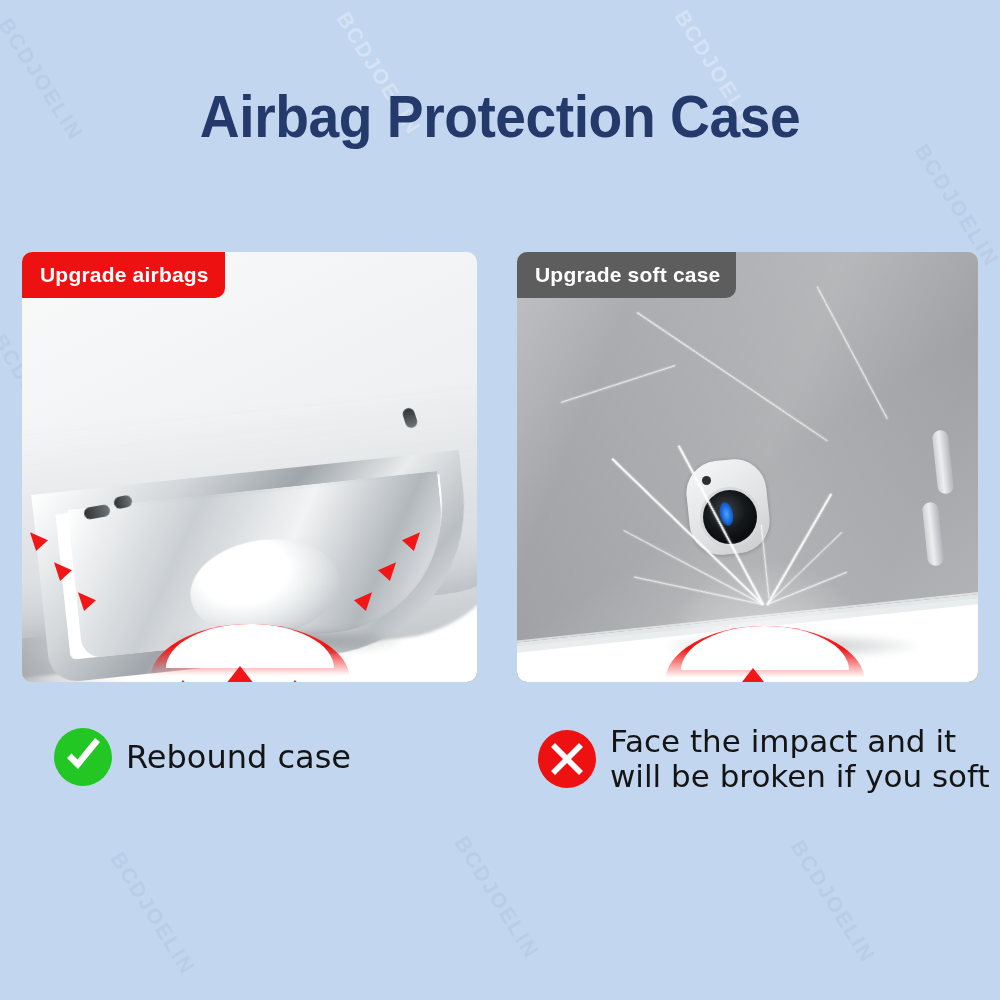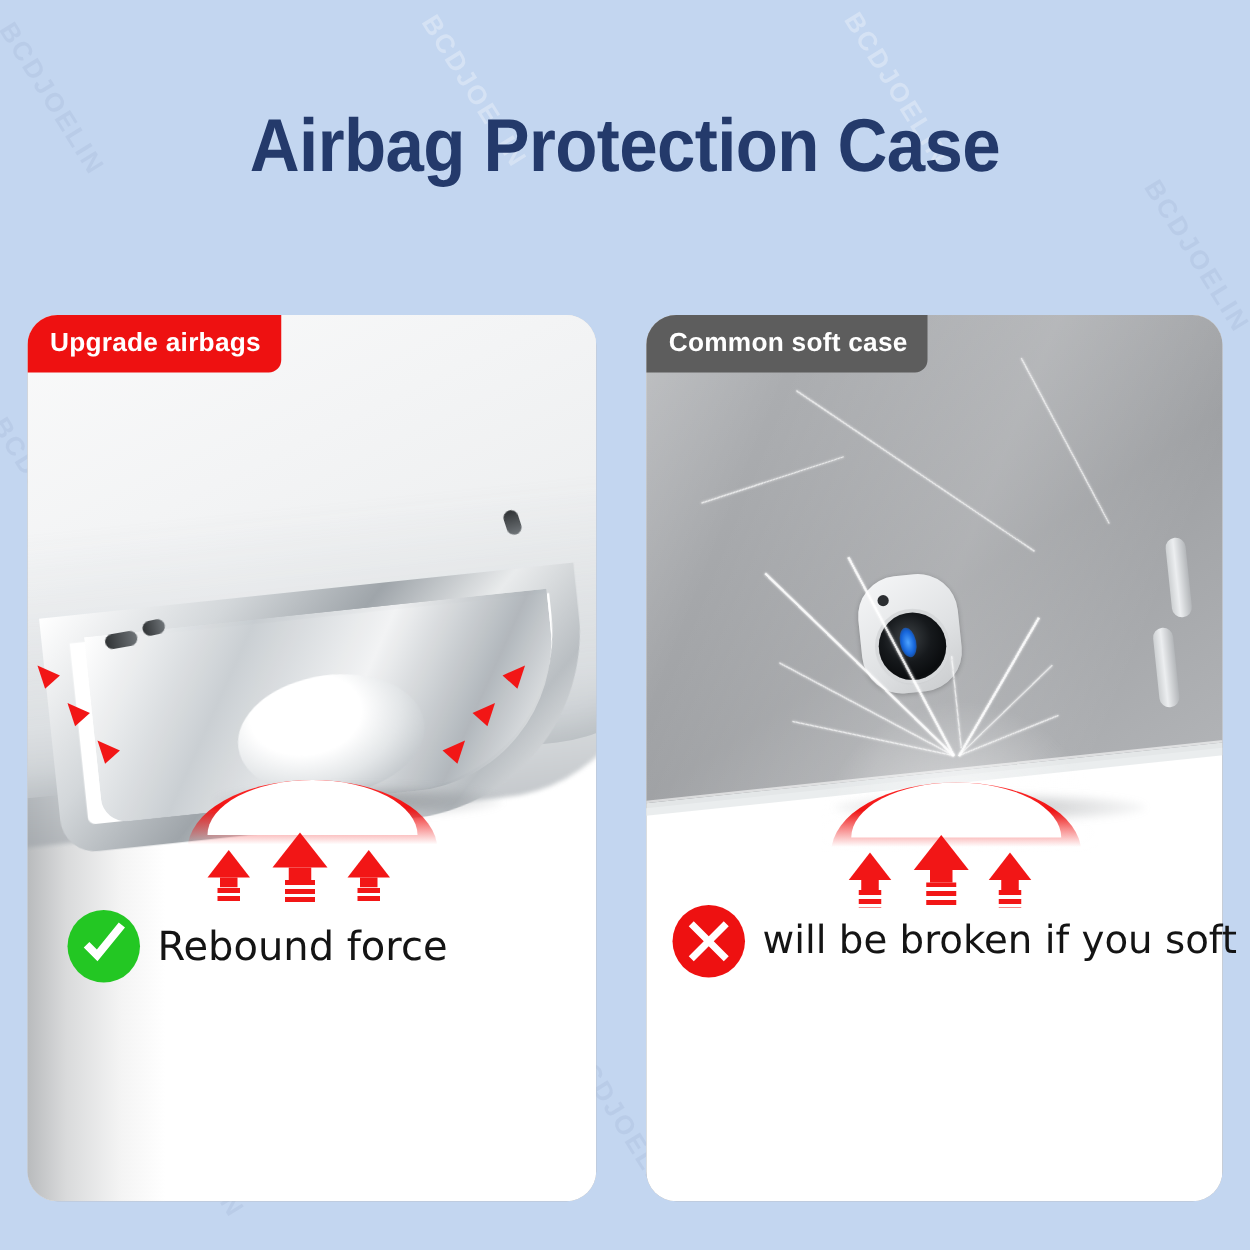--- a/index.html
+++ b/index.html
@@ -37,24 +37,24 @@
     letter-spacing:-0.5px;
     color:#243a6b;
     z-index:5;
     transform:scaleX(0.92);
   }
 
   
   .card {
     position:absolute;
     top:252px;
-    height:709px;
-    border-radius:24px;
+    height:430px;
+    border-radius:10px;
     overflow:hidden;
-    background:#a3a3a3;
+    background:#4d7c0f;
     z-index:3;
   }
   #card-left  { left:22px;  width:455px; }
   #card-right { left:517px; width:461px; }
 
   .card-photo { position:absolute; inset:0; overflow:hidden; }
 
   
   .badge {
     position:absolute;
@@ -427,36 +427,37 @@
         <div class="shaft"></div>
         <div class="stripes"></div>
     </div>
     <div class="uparrow" style="left:274px; top:430px; width:34px; --hw:17px; --hh:22px; --sw:14px; --sh:8px; --sw2:18px; --st:14px;">
       <div class="head"></div>
         <div class="shaft"></div>
         <div class="stripes"></div>
     </div>
   </div>
 
-  <div class="badge" id="badge-common">Common soft case</div>
+  <div class="badge" id="badge-common">Upgrade soft case</div>
 </div>
 
 <div class="caption" id="caption-left">
   <div class="status-circle" id="icon-check">
     <svg viewBox="0 0 58 58" width="58" height="58" aria-hidden="true">
       <path d="M13 30 L24 41 L46 14 L41 10 L23.5 31.5 L17.5 25.5 Z" fill="#ffffff"></path>
     </svg>
   </div>
   <div class="caption-text">
-    <span>Rebound force</span>
+    <span>Rebound case</span>
   </div>
 </div>
 
 <div class="caption" id="caption-right">
   <div class="status-circle" id="icon-cross">
     <svg viewBox="0 0 58 58" width="58" height="58" aria-hidden="true">
       <path d="M17 13 L29 25 L41 13 L45 17 L33 29 L45 41 L41 45 L29 33 L17 45 L13 41 L25 29 L13 17 Z" fill="#ffffff"></path>
     </svg>
   </div>
   <div class="caption-text">
+    <span class="l2">Face the impact and it</span>
     <span class="l2">will be broken if you soft</span>
   </div>
 </div>
 
 </body></html>

